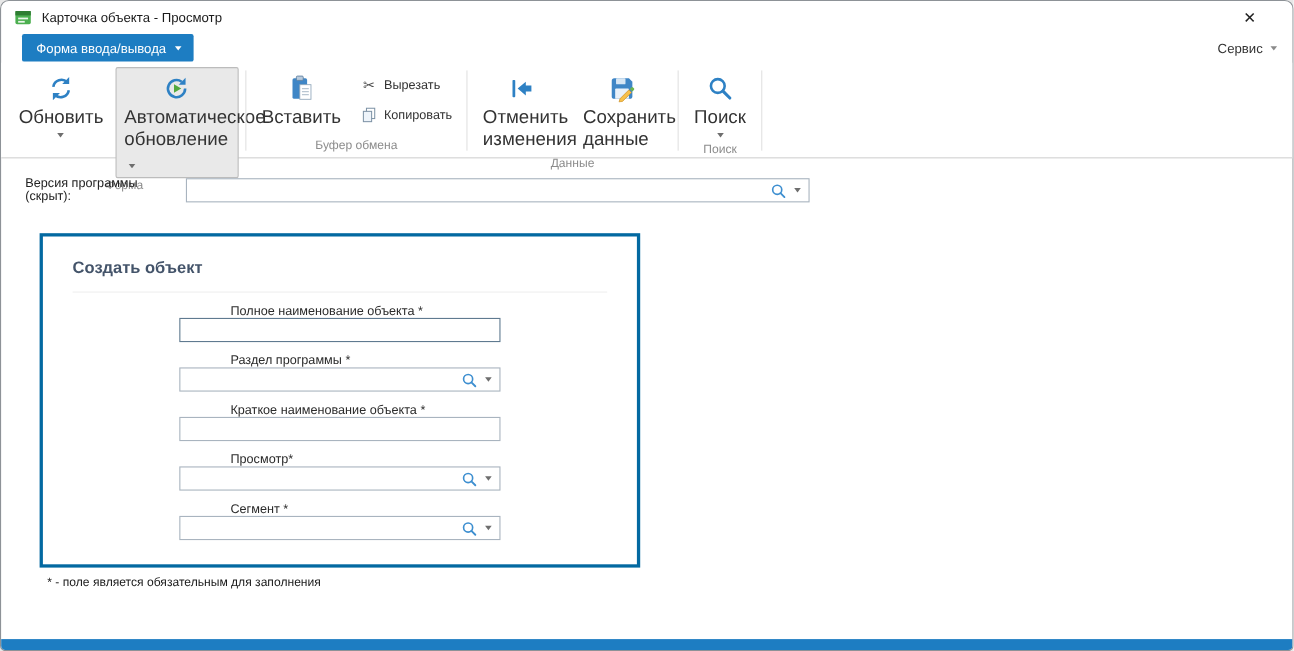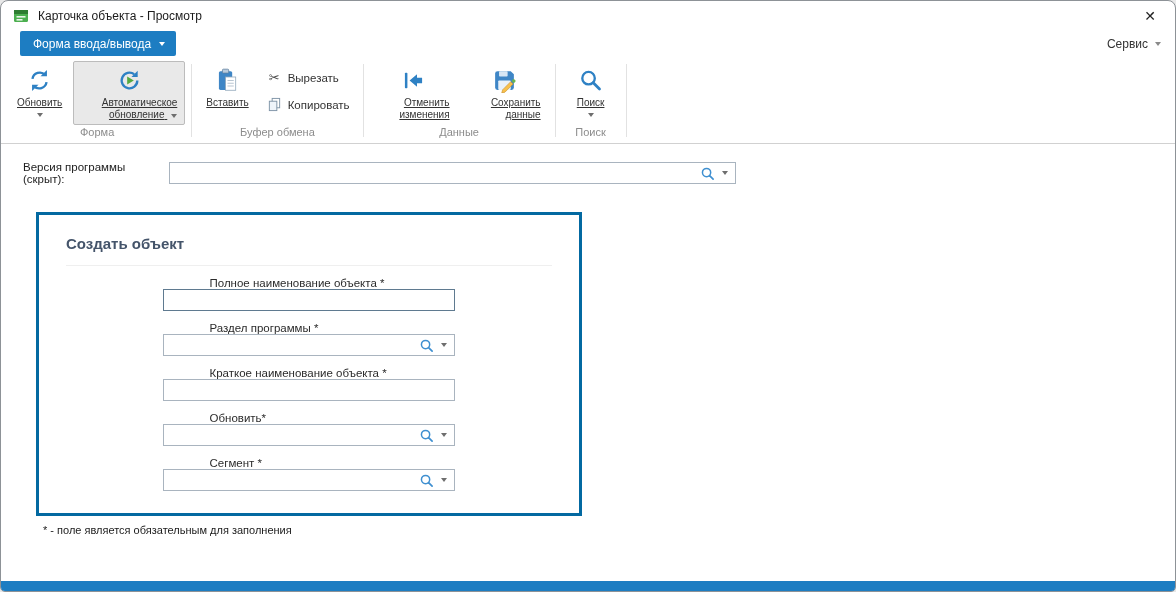--- a/index.html
+++ b/index.html
@@ -17,21 +17,21 @@
     width:1176px; height:592px;
     background:#fff;
     border:1px solid #8d9297;
     border-radius:8px 8px 5px 5px;
     position:relative;
     overflow:hidden;
   }
   
   .titlebar{
     height:29px; display:flex; align-items:center;
-    padding:0 15px 0 12px;
+    padding:0 29px 0 12px;
   }
   .titlebar .app-icon{width:16px;height:16px;display:flex;}
   .titlebar .title{font-size:12px;color:#1b1b1b;margin-left:9px;}
   .titlebar .close{
     margin-left:auto; font-size:14px; color:#222;
     width:20px; text-align:center; line-height:20px; cursor:default;
   }
   
   .tabrow{height:27px; display:flex; align-items:center; padding-right:14px;}
   .app-button{
@@ -58,21 +58,21 @@
   .rgroup{display:flex; flex-direction:column;}
   .rgroup-items{flex:1; display:flex; align-items:flex-start; padding:2px 5px 0 5px; gap:3px;}
   .rgroup-caption{text-align:center; font-size:11px; color:#8c8c8c; padding:1px 0 5px;}
   .rsep{width:1px; background:#e2e2e2; margin:5px 1px 6px;}
   .big-btn{
     display:flex; flex-direction:column; align-items:center;
     padding:5px 7px 3px; gap:4px; border:1px solid transparent; border-radius:2px;
     min-width:58px; cursor:default;
   }
   .big-btn .biglabel{
-    font-size:10px; color:#333; text-align:right; line-height:1.2;text-decoration:underline;
+    font-size:17px; color:#333; text-align:left; line-height:1.2;
   }
   .big-btn.checked{background:#e9e9e9; border-color:#bcbcbc;}
   .big-btn.auto .biglabel{max-width:96px;}
   .big-btn.two .biglabel{max-width:72px;}
   .icon26{width:26px;height:26px;display:flex;align-items:center;justify-content:center;}
   .small-col{display:flex; flex-direction:column; gap:8px; padding-top:7px;}
   .small-btn{display:flex; align-items:center; gap:6px; font-size:11.5px; color:#333; padding:2px 7px; cursor:default;}
   .icon15{width:15px;height:15px;display:flex;align-items:center;justify-content:center;}
   .scissors{font-size:13px; color:#4c4c4c; line-height:1;}
   
@@ -296,21 +296,21 @@
       </div>
 
       <div class="field-row">
         <span class="flabel">Краткое наименование объекта *</span>
         <div class="textbox control">
           <input value="" style="">
         </div>
       </div>
 
       <div class="field-row">
-        <span class="flabel">Обновить*</span>
+        <span class="flabel">Просмотр*</span>
         <div class="lookup control">
           <input value="" style="">
           <span class="mag">
             <svg viewBox="0 0 16 16" width="15" height="15">
               <circle cx="7" cy="7" r="4.4" fill="none" stroke="#3e8fd0" stroke-width="1.6"></circle>
               <line x1="10.2" y1="10.2" x2="14" y2="14" stroke="#3e8fd0" stroke-width="1.8" stroke-linecap="round"></line>
             </svg>
           </span>
           <span class="dd">
               <i class="tri"></i>

